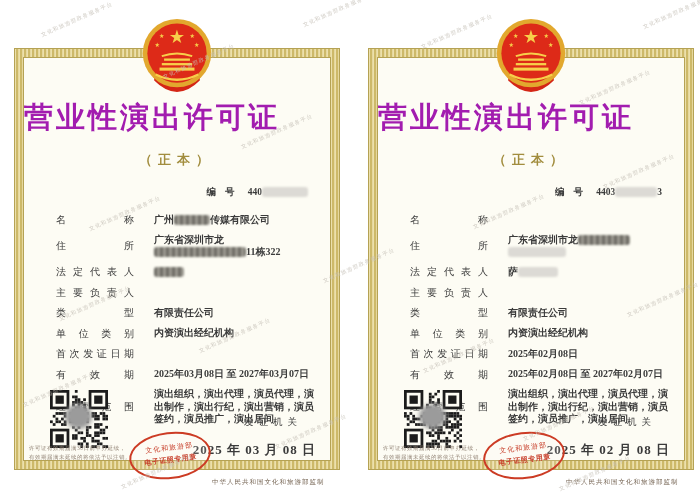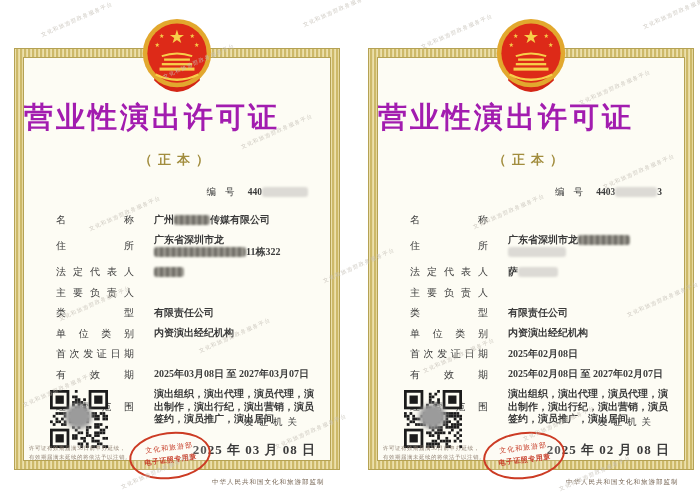--- a/index.html
+++ b/index.html
@@ -16,21 +16,21 @@
           z-index:2; }
   .cert.left { left:14px; } .cert.right { left:368px; }
   .paper { position:relative; width:100%; height:100%; background:#fdfcf4; border:1px solid #b5a254; }
 
   .emblem { position:absolute; left:50%; top:-40px; transform:translateX(-50%); width:76px; height:84px; z-index:4; }
 
   .title { margin-top:40px; text-align:left; font-size:29px; font-weight:bold; color:#a21caf; letter-spacing:3px; }
   .subtitle { margin-top:13px; text-align:center; font-size:13px; font-weight:bold; color:#a28d3e; letter-spacing:6px; }
 
   .serial-row { margin-top:17px; padding-right:22px; text-align:right; font-size:9.5px; color:#3b3b3b; }
-  .serial-label { letter-spacing:9px; margin-right:2px; }
+  .serial-label { letter-spacing:9px; margin-right:2px;font-weight:bold; }
   .serial-val { font-weight:bold;text-align:center; }
 
   .fields { margin-top:14px; padding:0 16px 0 32px; }
   .frow { display:flex; align-items:center; margin-bottom:6.5px; font-size:10px; color:#3b3b3b; }
   .flabel { display:inline-block; width:78px; text-align:justify; text-align-last:justify; flex:0 0 78px; }
   .fvalue { flex:1; padding-left:20px; font-weight:bold; line-height:1.25; min-height:11px; }
 
   .bp, .bpd { display:inline-block; height:10px; border-radius:3px; vertical-align:-2px; }
   .bp  { background:#dcdad5; filter:blur(1.2px); }
   .bpd { background:repeating-linear-gradient(90deg,#6f6d66 0 3px,#9b9890 3px 6px); filter:blur(1px); }

